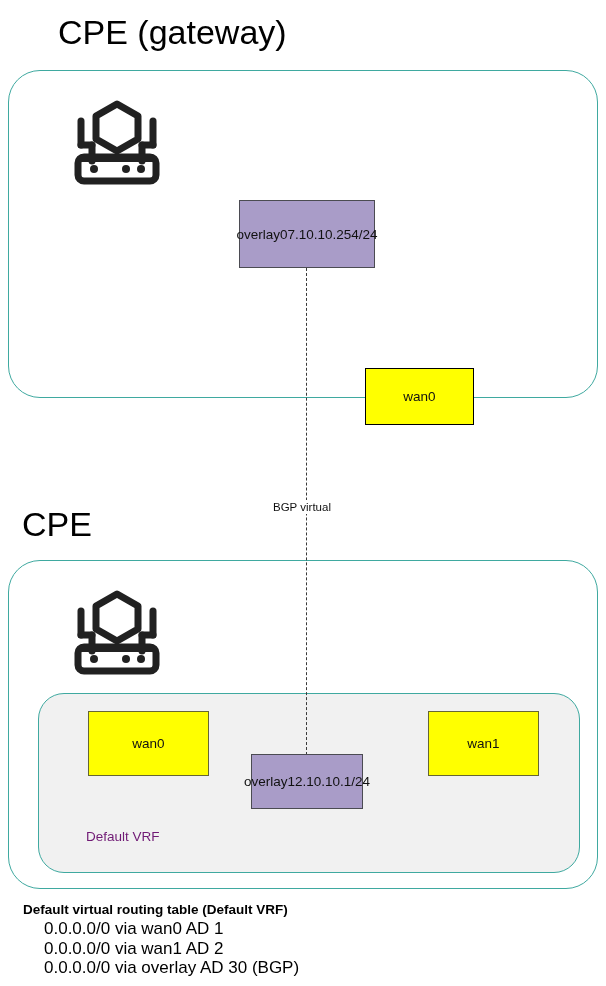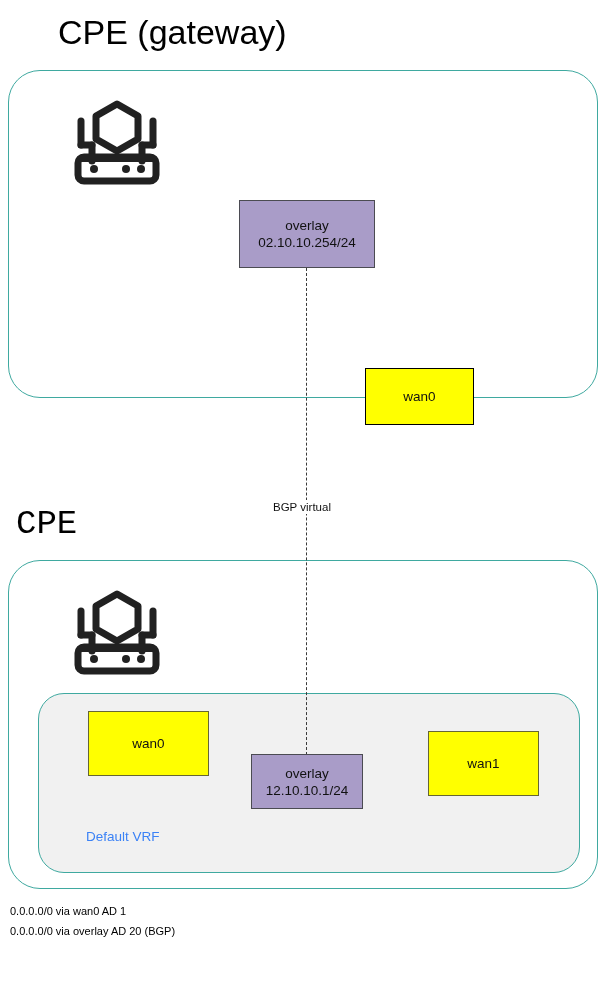--- a/index.html
+++ b/index.html
@@ -25,21 +25,21 @@
   
   .section-title {
     position: absolute;
     font-size: 34px;
     line-height: 38px;
     color: #000000;
     white-space: nowrap;
     font-weight: 400;
   }
   #title-gateway { left: 58px; top: 13px; }
-  #title-cpe     { left: 16px; top: 505px; font-family: Liberation Mono, monospace; }
+  #title-cpe     { left: 22px; top: 505px; }
 
   
   .device-container {
     position: absolute;
     border: 1.4px solid #3FA9A0;
     border-radius: 32px;
     background: transparent;
     box-sizing: border-box;
   }
   #container-gateway { left: 8px;  top: 70px;  width: 590px; height: 328px; }
@@ -53,21 +53,21 @@
   }
   #router-icon-gateway { left: 54px; top: 99px; }
   #router-icon-cpe     { left: 54px; top: 589px; }
   .router-icon svg { display: block; width: 100%; height: 100%; }
 
   
   .iface-box {
     position: absolute;
     box-sizing: border-box;
     display: flex;
-    flex-direction: column;
+    flex-direction: row;
     align-items: center;
     justify-content: center;
     text-align: center;
     color: #111111;
     font-size: 13.5px;
     line-height: 17px;
   }
   .iface-box .line { display: block; white-space: nowrap; }
 
   .box-overlay {
@@ -81,40 +81,40 @@
   .box-wan-dark {
     background: #FFFF00;
     border: 1.6px solid #000000;
   }
 
   #overlay-gateway { left: 239px; top: 200px; width: 136px; height: 68px; }
   #wan0-gateway    { left: 365px; top: 368px; width: 109px; height: 57px; z-index: 5; }
 
   #wan0-cpe    { left: 88px;  top: 711px; width: 121px; height: 65px; z-index: 5; }
   #overlay-cpe { left: 251px; top: 754px; width: 112px; height: 55px; z-index: 5; }
-  #wan1-cpe    { left: 428px; top: 711px; width: 111px; height: 65px; z-index: 5; margin-top: 20px; }
+  #wan1-cpe    { left: 428px; top: 711px; width: 111px; height: 65px; z-index: 5; }
 
   
   #vrf-box {
     position: absolute;
     left: 38px;
     top: 693px;
     width: 542px;
     height: 180px;
     background: #F1F1F1;
     border: 1.4px solid #3FA9A0;
     border-radius: 26px;
     box-sizing: border-box;
   }
   #vrf-label {
     position: absolute;
     left: 86px;
     top: 829px;
     font-size: 13.5px;
-    color: #3b82f6;
+    color: #701a75;
     white-space: nowrap;
     z-index: 6;
   }
 
   
   .bgp-line {
     position: absolute;
     left: 306px;
     width: 0;
     border-left: 1.4px dashed #3a3a3a;
@@ -142,23 +142,24 @@
     width: 430px;
     color: #000000;
   }
   #routing-title {
     font-size: 13.5px;
     font-weight: bold;
     margin: 0 0 2px 13px;
     white-space: nowrap;
   }
   .route-row {
-    font-size: 11px;
+    font-size: 17px;
     line-height: 19.5px;
     white-space: nowrap;
+    margin-left: 34px;
   }
 </style>
 </head>
 <body>
 
 <div class="stage">
 
   <div class="section-title" id="title-gateway">CPE (gateway)</div>
 
   <div class="device-container" id="container-gateway"></div>
@@ -181,21 +182,21 @@
         <circle cx="40" cy="70" r="4"></circle>
         <circle cx="72" cy="70" r="4"></circle>
         <circle cx="87" cy="70" r="4"></circle>
       </g>
       <path d="M26 60 L100 60" stroke="#212121" stroke-width="6"></path>
     </svg>
   </div>
 
   <div class="iface-box box-overlay" id="overlay-gateway">
     <span class="line">overlay</span>
-    <span class="line">02.10.10.254/24</span>
+    <span class="line">07.10.10.254/24</span>
   </div>
 
   <div class="iface-box box-wan-dark" id="wan0-gateway">
     <span class="line">wan0</span>
   </div>
 
   <div class="bgp-line" id="bgp-line-seg"></div>
   <div id="bgp-label">BGP virtual</div>
 
   <div class="section-title" id="title-cpe">CPE</div>
@@ -235,17 +236,19 @@
   <div class="iface-box box-overlay" id="overlay-cpe">
     <span class="line">overlay</span>
     <span class="line">12.10.10.1/24</span>
   </div>
 
   <div class="iface-box box-wan" id="wan1-cpe">
     <span class="line">wan1</span>
   </div>
 
   <div id="routing-table">
+    <div id="routing-title">Default virtual routing table (Default VRF)</div>
     <div class="route-row">0.0.0.0/0 via wan0 AD 1</div>
-    <div class="route-row">0.0.0.0/0 via overlay AD 20 (BGP)</div>
+    <div class="route-row">0.0.0.0/0 via wan1 AD 2</div>
+    <div class="route-row">0.0.0.0/0 via overlay AD 30 (BGP)</div>
   </div>
 
 </div>
 
 </body></html>

